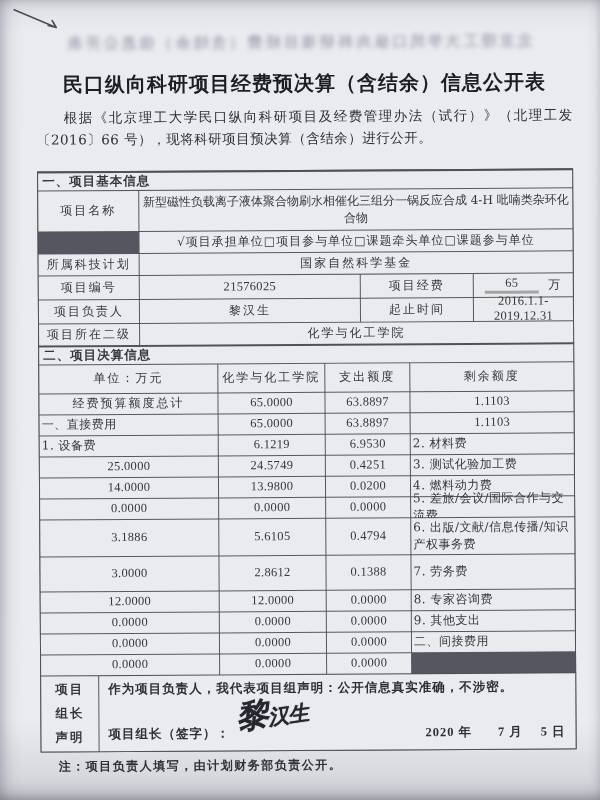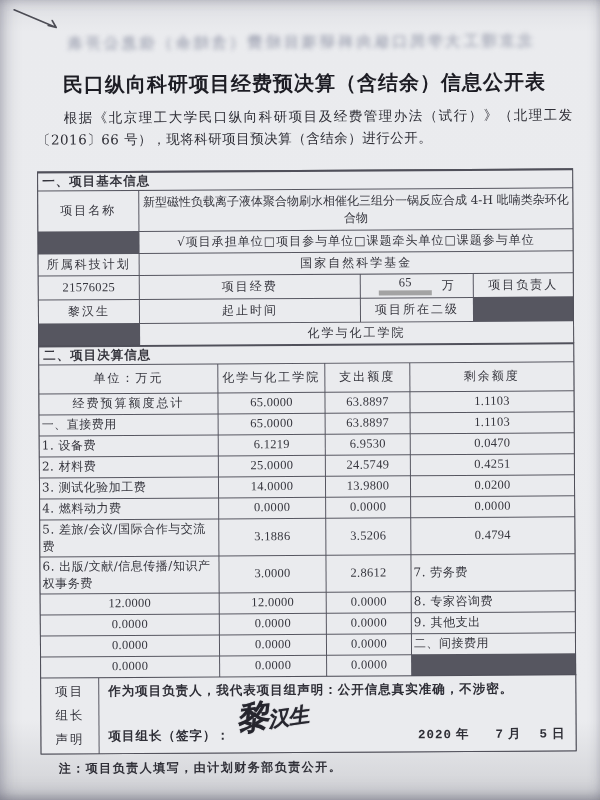--- a/index.html
+++ b/index.html
@@ -53,44 +53,44 @@
        grid-template-rows:17px 28px repeat(6,20px) minmax(32px,auto) minmax(34px,auto) repeat(4,20px);
        border-top-width:2px; }
   .span-all{ grid-column:1 / -1; }
   .span-3{ grid-column:2 / -1; }
   .sec-head{ justify-content:flex-start !important; text-align:left !important;
     font-weight:700; font-size:12.5px; color:#222229; letter-spacing:1px; padding-left:4px !important;
     font-family:"DejaVu Sans","Liberation Sans",sans-serif; }
   .lbl{ letter-spacing:2px; font-weight:500; }
   .num{ font-family:"Liberation Serif","DejaVu Serif",serif; font-size:12.5px; letter-spacing:0.3px; }
   .left-cell{ justify-content:flex-start !important; text-align:left !important; padding-left:2px !important; letter-spacing:0.5px; }
-  .fund-underline{ border-bottom:5px solid #a3a3a3; padding:0 20px; }
+  .fund-underline{ border-bottom:3px solid #a3a3a3; padding:0 20px; }
   .fund-unit{ margin-left:10px; letter-spacing:1px; }
   .chkline{ letter-spacing:1px; font-weight:500; }
 
   
   .decl{
     margin-top:-1px; display:grid; grid-template-columns:57px 1fr; gap:1px;
     background:#565660; border:1.5px solid #50505a; border-top-width:1px;
   }
   .decl > div{ background:#eaebee; }
   .decl-label{ display:flex; flex-direction:column; align-items:center; justify-content:center; gap:7px;
-    font-size:12.5px; letter-spacing:2px; font-weight:400; color:#36363e; }
+    font-size:12.5px; letter-spacing:2px; font-weight:700; color:#36363e; }
   .decl-body{ padding:5px 8px 6px 9px; display:flex; flex-direction:column; justify-content:space-between; min-height:72px; }
   .statement{ font-size:12.5px; font-weight:600; letter-spacing:1px; color:#2e2e36; }
   .sign-line{ display:flex; align-items:flex-end; font-size:12.5px; font-weight:600; color:#2e2e36; padding-bottom:2px; }
   .sign-label{ letter-spacing:1px; }
   .signature{
     display:inline-block; font-size:21px; font-weight:700; color:#26262e;
     transform:rotate(-7deg) translateY(-6px); margin-left:6px; letter-spacing:-1px;
     text-shadow:0 0 1px rgba(40,40,50,.6); font-style:italic;
   }
   .signature::first-letter{ font-size:33px; }
   .date-line{ margin-left:auto; display:flex; align-items:baseline; gap:4px; letter-spacing:1px; padding-right:2px; }
-  .date-num{ font-family:Liberation Mono, monospace; }
+  .date-num{ font-family:Liberation Serif, serif; }
   .gap-lg{ margin-left:22px; } .gap-md{ margin-left:14px; }
 
   .note{ margin-top:6px; margin-left:18px; font-size:12px; font-weight:600; letter-spacing:1.5px; color:#2f2f37; }
 </style>
 </head>
 <body>
 
 <div class="scan">
 
   <svg class="pen-mark" width="70" height="36">
@@ -108,30 +108,32 @@
       <div class="span-all sec-head">一、项目基本信息</div>
 
       <div class="lbl">项目名称</div>
       <div class="span-3">新型磁性负载离子液体聚合物刷水相催化三组分一锅反应合成 4-H 吡喃类杂环化合物</div>
 
       <div class="span-3 chkline">√项目承担单位□项目参与单位□课题牵头单位□课题参与单位</div>
 
       <div class="lbl">所属科技计划</div>
       <div class="span-3 lbl">国家自然科学基金</div>
 
+      <div class="lbl">项目编号</div>
       <div class="num">21576025</div>
       <div class="lbl">项目经费</div>
       <div>
         <span class="fund-underline num">65</span>
         <span class="fund-unit">万</span>
       </div>
 
       <div class="lbl">项目负责人</div>
       <div class="lbl">黎汉生</div>
       <div class="lbl">起止时间</div>
+      <div class="num">2016.1.1-2019.12.31</div>
 
       <div class="lbl">项目所在二级</div>
       <div class="span-3 lbl">化学与化工学院</div>
     </div>
 
     <div class="grid-table t2">
       <div class="span-all sec-head">二、项目决算信息</div>
 
       <div class="lbl">单位：万元</div>
       <div class="lbl">化学与化工学院</div>
@@ -144,45 +146,45 @@
       <div class="num">1.1103</div>
 
       <div class="left-cell">一、直接费用</div>
       <div class="num">65.0000</div>
       <div class="num">63.8897</div>
       <div class="num">1.1103</div>
 
       <div class="left-cell">1. 设备费</div>
       <div class="num">6.1219</div>
       <div class="num">6.9530</div>
-      <div class="num">0.0470</div>
 
       <div class="left-cell">2. 材料费</div>
       <div class="num">25.0000</div>
       <div class="num">24.5749</div>
       <div class="num">0.4251</div>
 
       <div class="left-cell">3. 测试化验加工费</div>
       <div class="num">14.0000</div>
       <div class="num">13.9800</div>
       <div class="num">0.0200</div>
 
       <div class="left-cell">4. 燃料动力费</div>
       <div class="num">0.0000</div>
       <div class="num">0.0000</div>
       <div class="num">0.0000</div>
 
       <div class="left-cell">5. 差旅/会议/国际合作与交流费</div>
       <div class="num">3.1886</div>
-      <div class="num">3.5206</div>
+      <div class="num">5.6105</div>
       <div class="num">0.4794</div>
 
       <div class="left-cell">6. 出版/文献/信息传播/知识产权事务费</div>
       <div class="num">3.0000</div>
       <div class="num">2.8612</div>
+      <div class="num">0.1388</div>
 
       <div class="left-cell">7. 劳务费</div>
       <div class="num">12.0000</div>
       <div class="num">12.0000</div>
       <div class="num">0.0000</div>
 
       <div class="left-cell">8. 专家咨询费</div>
       <div class="num">0.0000</div>
       <div class="num">0.0000</div>
       <div class="num">0.0000</div>

